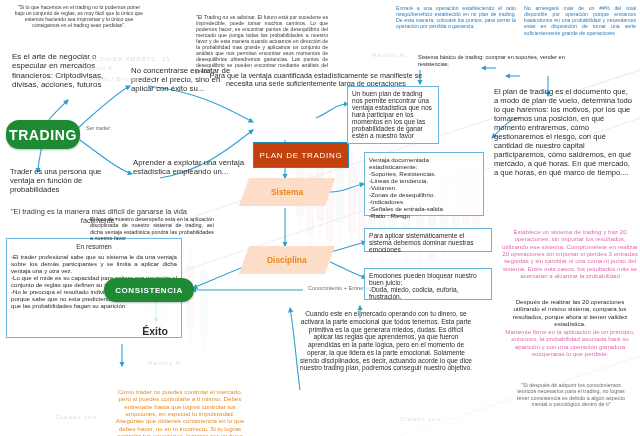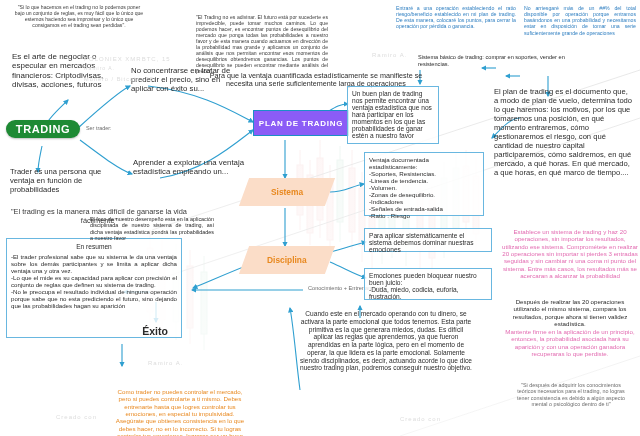--- a/index.html
+++ b/index.html
@@ -18,24 +18,25 @@
   .txt{position:absolute;box-sizing:border-box;line-height:1.18;}
 
   
   .pill-green{
     background:#1e8a34;color:#ffffff;border-radius:13px;
     display:flex;align-items:center;justify-content:center;
     font-weight:bold;letter-spacing:.6px;text-align:center;
     box-shadow:0 1px 2px rgba(0,0,0,.25);
   }
   .box-blue{
-    background:#8b5cf6;color:#ffffff;
+    background:#c2410c;color:#ffffff;
     display:flex;align-items:center;justify-content:center;
-    font-weight:bold;letter-spacing:.7px;text-align:center;
+    font-weight:normal;letter-spacing:.7px;text-align:center;
     border:1px solid #1b8fc6;
+    margin-top:32px;
   }
   .para{
     background:#fbddc8;color:#e8881f;
     display:flex;align-items:center;justify-content:center;
     font-weight:bold;text-align:center;
     transform:skewX(-20deg);
   }
   .para > span{transform:skewX(20deg);display:block;}
 
   
@@ -190,21 +191,21 @@
   <div class="txt t-quote center" style="left:14px;top:4px;width:130px;font-size:5.1px;">"Si lo que hacemos en el trading no lo podemos poner bajo un conjunto de reglas, es muy fácil que lo único que estemos haciendo sea improvisar y lo único que consigamos en el trading sean perdidas".</div>
 
   <div class="txt t-quote just" style="left:196px;top:14px;width:132px;font-size:5.1px;">"El Trading no es adivinar. El futuro está por sucederte es impredecible, puede tomar muchos caminos. Lo que podemos hacer, es encontrar puntos de desequilibrio del mercado que ponga todas las probabilidades a nuestro favor y de esta manera cuando actuamos en dirección de la probabilidad mas grande y aplicamos un conjunto de análisis que nos permitan encontrar esos momentos de desequilibrios obtendremos ganancias. Los puntos de desequilibrio se pueden encontrar mediante análisis del precio".</div>
 
   <div class="txt t-blue just" style="left:396px;top:5px;width:120px;font-size:5.2px;">Entraré a una operación estableciendo el ratio riesgo/beneficio establecido en mi plan de trading. De esta manera, colocaré los puntos, para cerrar la operación por pérdida o ganancia.</div>
 
   <div class="txt t-blue just" style="left:524px;top:5px;width:112px;font-size:5.2px;">No arriesgaré más de un ##% del total disponible por operación porque entramos basándonos en una probabilidad y necesitamos estar en disposición de tomar una serie suficientemente grande de operaciones</div>
 
   <div class="txt t-dark" style="left:12px;top:52px;width:116px;font-size:8px;">Es el arte de negociar o especular en mercados financieros: Criptodivisas, divisas, acciones, futuros</div>
 
-  <div class="node pill-green" style="left:6px;top:120px;width:74px;height:18px;font-size:11px;">
+  <div class="node pill-green" style="left:6px;top:120px;width:74px;height:29px;font-size:14px;">
     <span>TRADING</span>
   </div>
 
   <div class="txt t-grey" style="left:86px;top:125px;width:60px;font-size:5.4px;">Ser trader:</div>
 
   <div class="txt t-dark" style="left:10px;top:168px;width:108px;font-size:7.6px;">Trader es una persona que ventaja en función de probabilidades</div>
 
   <div class="txt t-quote center" style="left:8px;top:208px;width:182px;font-size:7.4px;">"El trading es la manera más difícil de ganarse la vida fácilmente"</div>
 
   <div class="node frame" style="left:6px;top:238px;width:176px;height:100px;">
@@ -228,20 +229,23 @@
   <div class="node para" style="left:244px;top:178px;width:86px;height:28px;font-size:8.4px;">
     <span>Sistema</span>
   </div>
 
   <div class="txt t-dark just" style="left:90px;top:216px;width:124px;font-size:5.4px;">El foco de nuestro desempeño esta en la aplicación disciplinada de nuestro sistema de trading, así dicha ventaja estadística pondrá las probabilidades a nuestro favor</div>
 
   <div class="node para" style="left:244px;top:246px;width:86px;height:28px;font-size:8.4px;">
     <span>Disciplina</span>
   </div>
 
+  <div class="node pill-green" style="left:104px;top:278px;width:90px;height:24px;font-size:8px;">
+    <span>CONSISTENCIA</span>
+  </div>
 
   <div class="txt t-grey" style="left:308px;top:285px;width:116px;font-size:5.6px;">Conocimiento + Entrenamiento</div>
 
   <div class="txt t-dark center" style="left:118px;top:325px;width:74px;font-size:10.5px;font-weight:bold;">Éxito</div>
 
   <div class="txt t-orange center" style="left:112px;top:388px;width:136px;font-size:6.2px;">Como trader no puedes controlar el mercado, pero si puedes controlarte a ti mismo. Debes entrenarte hasta que logres controlar tus emociones, en especial tu impulsividad. Asegúrate que obtienes consistencia en lo que debes hacer, no en lo incorrecto. Si tu logras controlar tus emociones, lograras ser un buen trader de por vida.</div>
 
   <div class="txt t-dark center" style="left:204px;top:72px;width:224px;font-size:7.2px;">Para que la ventaja cuantificada estadísticamente se manifieste se necesita una serie suficientemente larga de operaciones</div>
 
   <div class="node frame" style="left:347px;top:86px;width:92px;height:58px;">

